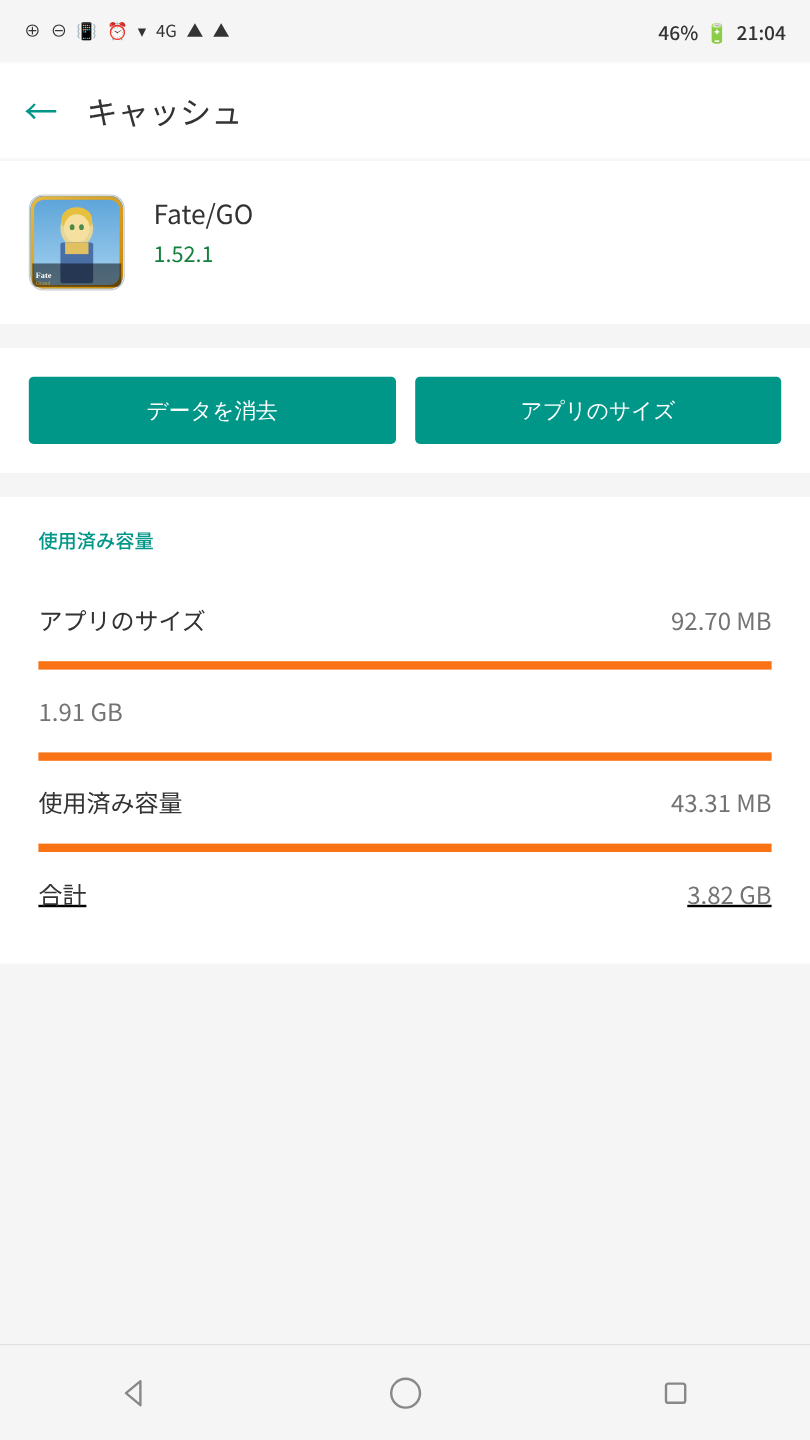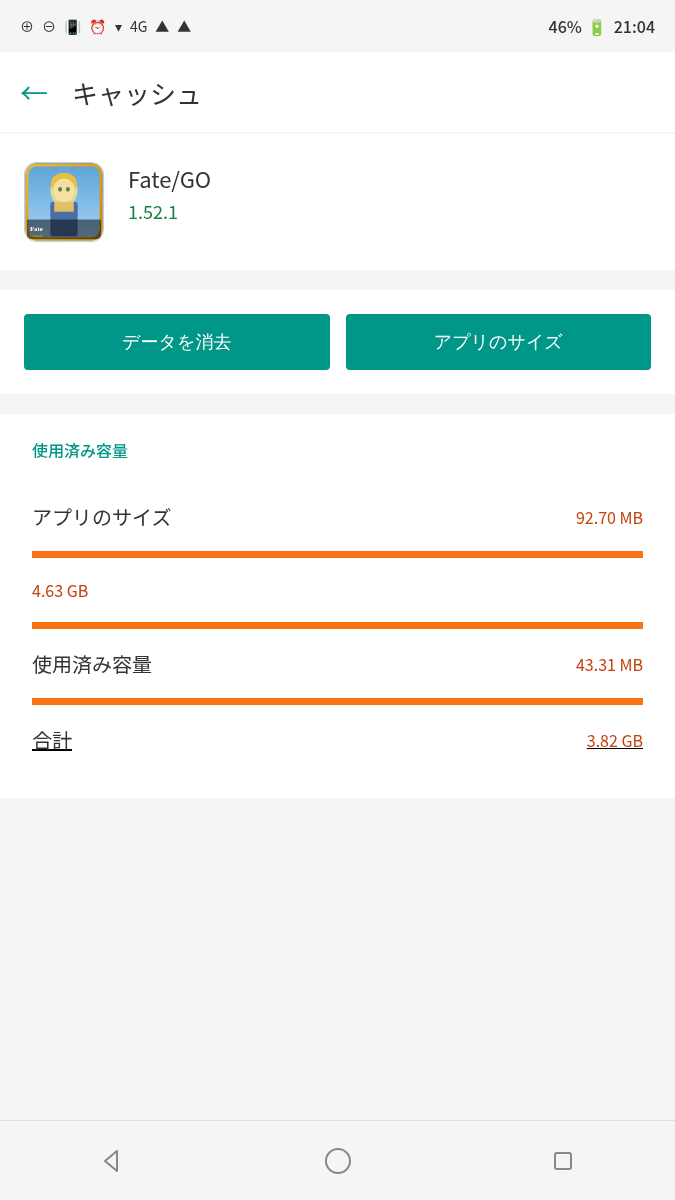--- a/index.html
+++ b/index.html
@@ -167,22 +167,22 @@
       border-bottom: none;
       text-decoration: underline;
     }
 
     .storage-label {
       font-size: 20px;
       color: #333;
     }
 
     .storage-value {
-      font-size: 16px;
-      color: #c2410c;
+      font-size: 20px;
+      color: #737373;
     }
 
     
     .nav-bar {
       position: absolute;
       bottom: 0;
       left: 0;
       width: 100%;
       height: 80px;
       background: #f5f5f5;
@@ -285,21 +285,21 @@
 
 <div class="storage-section">
   <div class="storage-section-title">使用済み容量</div>
 
   <div class="storage-row">
     <span class="storage-label">アプリのサイズ</span>
     <span class="storage-value">92.70 MB</span>
   </div>
 
   <div class="storage-row">
-    <span class="storage-value">4.63 GB</span>
+    <span class="storage-value">1.91 GB</span>
   </div>
 
   <div class="storage-row">
     <span class="storage-label">使用済み容量</span>
     <span class="storage-value">43.31 MB</span>
   </div>
 
   <div class="storage-row">
     <span class="storage-label">合計</span>
     <span class="storage-value">3.82 GB</span>

